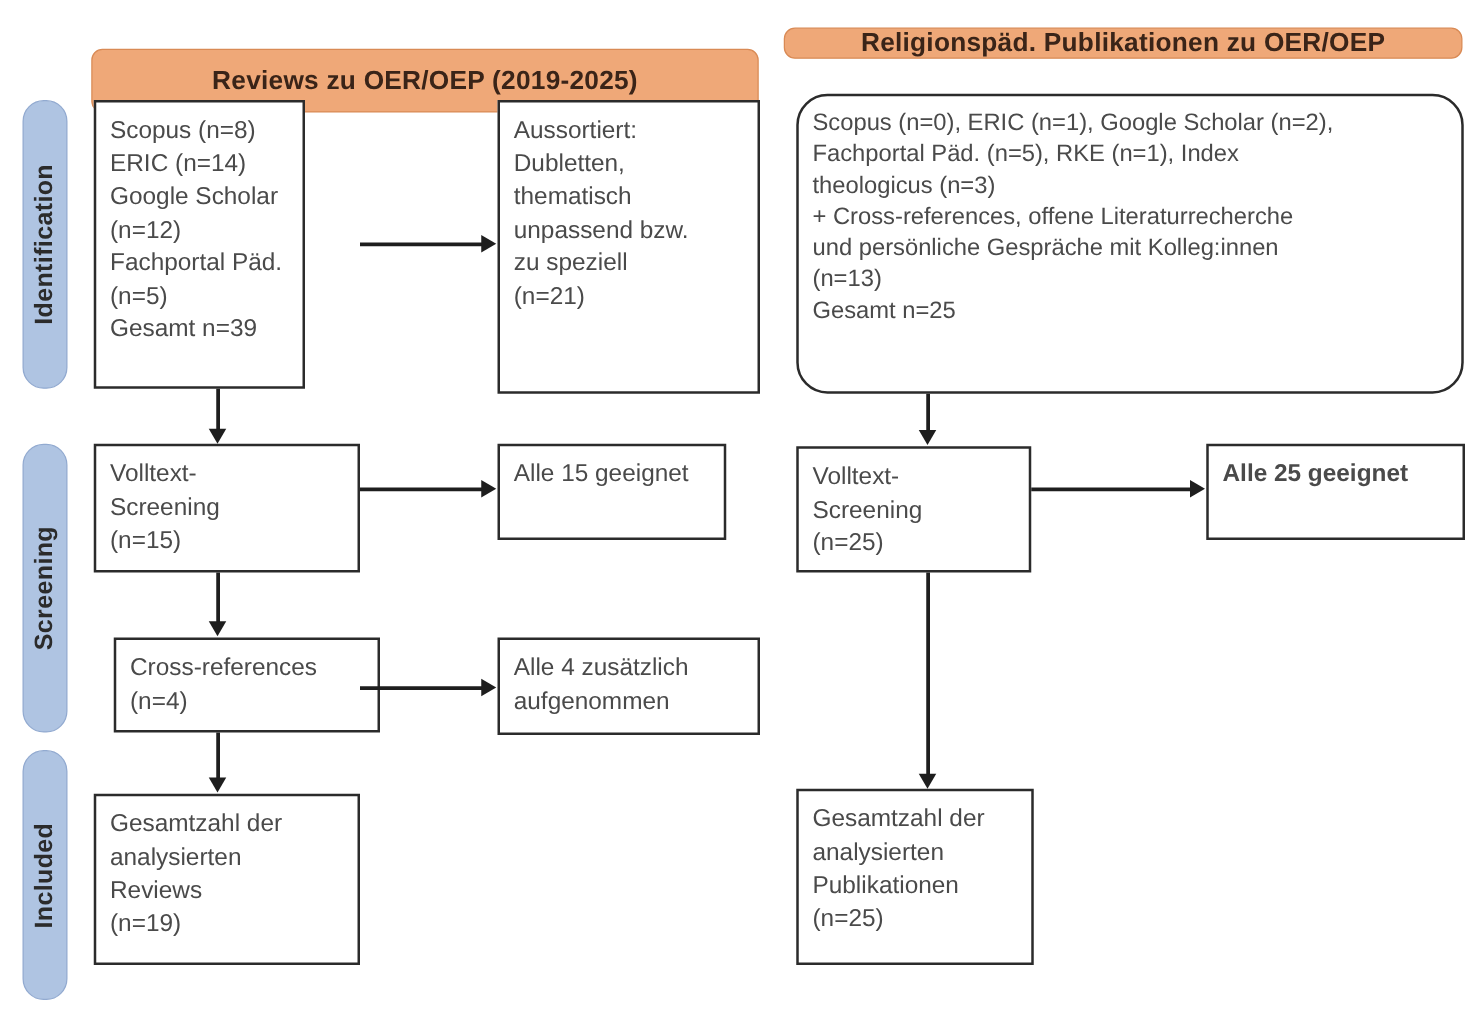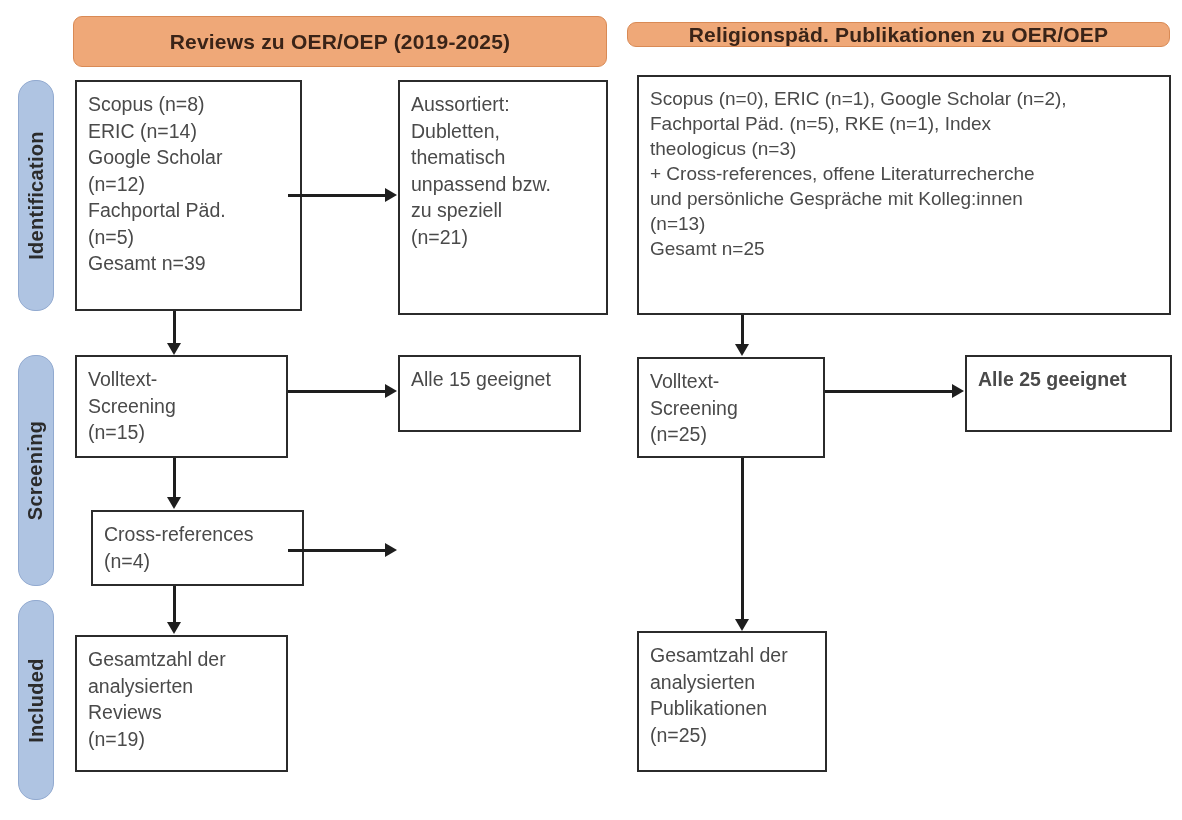--- a/index.html
+++ b/index.html
@@ -60,21 +60,21 @@
     background: #ffffff;
     border: 2.5px solid #2B2B2B;
     box-sizing: border-box;
     padding: 9px 10px 6px 11px;
     color: #4A4A4A;
     font-size: 19.5px;
     line-height: 1.36;
     white-space: pre-line;
     overflow: hidden;
   }
-  .box.wide  { font-size: 19px; line-height: 1.32; }
+  .box.wide  { font-size: 19px; line-height: 1.32; border-radius: 25px; }
 
   
   .conn {
     position: absolute;
     background: #1E1E1E;
   }
   .conn-v { width: 3px; }
   .conn-h { height: 3px; }
 
   .arrow-down {
@@ -90,37 +90,37 @@
     border-top: 7.5px solid transparent;
     border-bottom: 7.5px solid transparent;
     border-left: 12px solid #1E1E1E;
   }
 </style>
 </head>
 <body>
 
 <div id="canvas">
 
-  <div class="col-header" style="left:73px; top:16px; width:534px; height:51px;">Reviews zu OER/OEP (2019-2025)</div>
+  <div class="col-header" style="left:73px; top:39px; width:534px; height:51px;">Reviews zu OER/OEP (2019-2025)</div>
 
   <div class="col-header" style="left:627px; top:22px; width:543px; height:25px;">Religionspäd. Publikationen zu OER/OEP</div>
 
   <div class="stage-label" style="left:18px; top:80px; width:36px; height:231px;">
     <span>Identification</span>
   </div>
 
   <div class="stage-label" style="left:18px; top:355px; width:36px; height:231px;">
     <span>Screening</span>
   </div>
 
   <div class="stage-label" style="left:18px; top:600px; width:36px; height:200px;">
     <span>Included</span>
   </div>
 
-  <div class="box" style="left:75px; top:80px; width:227px; height:231px;">Scopus (n=8)
+  <div class="box" style="left:75px; top:80px; width:169px; height:231px;">Scopus (n=8)
 ERIC (n=14)
 Google Scholar
 (n=12)
 Fachportal Päd.
 (n=5)
 Gesamt n=39</div>
 
   <div class="box" style="left:398px; top:80px; width:210px; height:235px;">Aussortiert:
 Dubletten,
 thematisch
@@ -130,20 +130,22 @@
 
   <div class="box" style="left:75px; top:355px; width:213px; height:103px;">Volltext-
 Screening
 (n=15)</div>
 
   <div class="box" style="left:398px; top:355px; width:183px; height:77px;">Alle 15 geeignet</div>
 
   <div class="box" style="left:75px; top:510px; width:213px; height:76px;margin-left:16px;">Cross-references
 (n=4)</div>
 
+  <div class="box" style="left:398px; top:510px; width:210px; height:78px;">Alle 4 zusätzlich
+aufgenommen</div>
 
   <div class="box" style="left:75px; top:635px; width:213px; height:137px;">Gesamtzahl der
 analysierten
 Reviews
 (n=19)</div>
 
   <div class="box wide" style="left:637px; top:75px; width:534px; height:240px;">Scopus (n=0), ERIC (n=1), Google Scholar (n=2),
 Fachportal Päd. (n=5), RKE (n=1), Index
 theologicus (n=3)
 + Cross-references, offene Literaturrecherche

